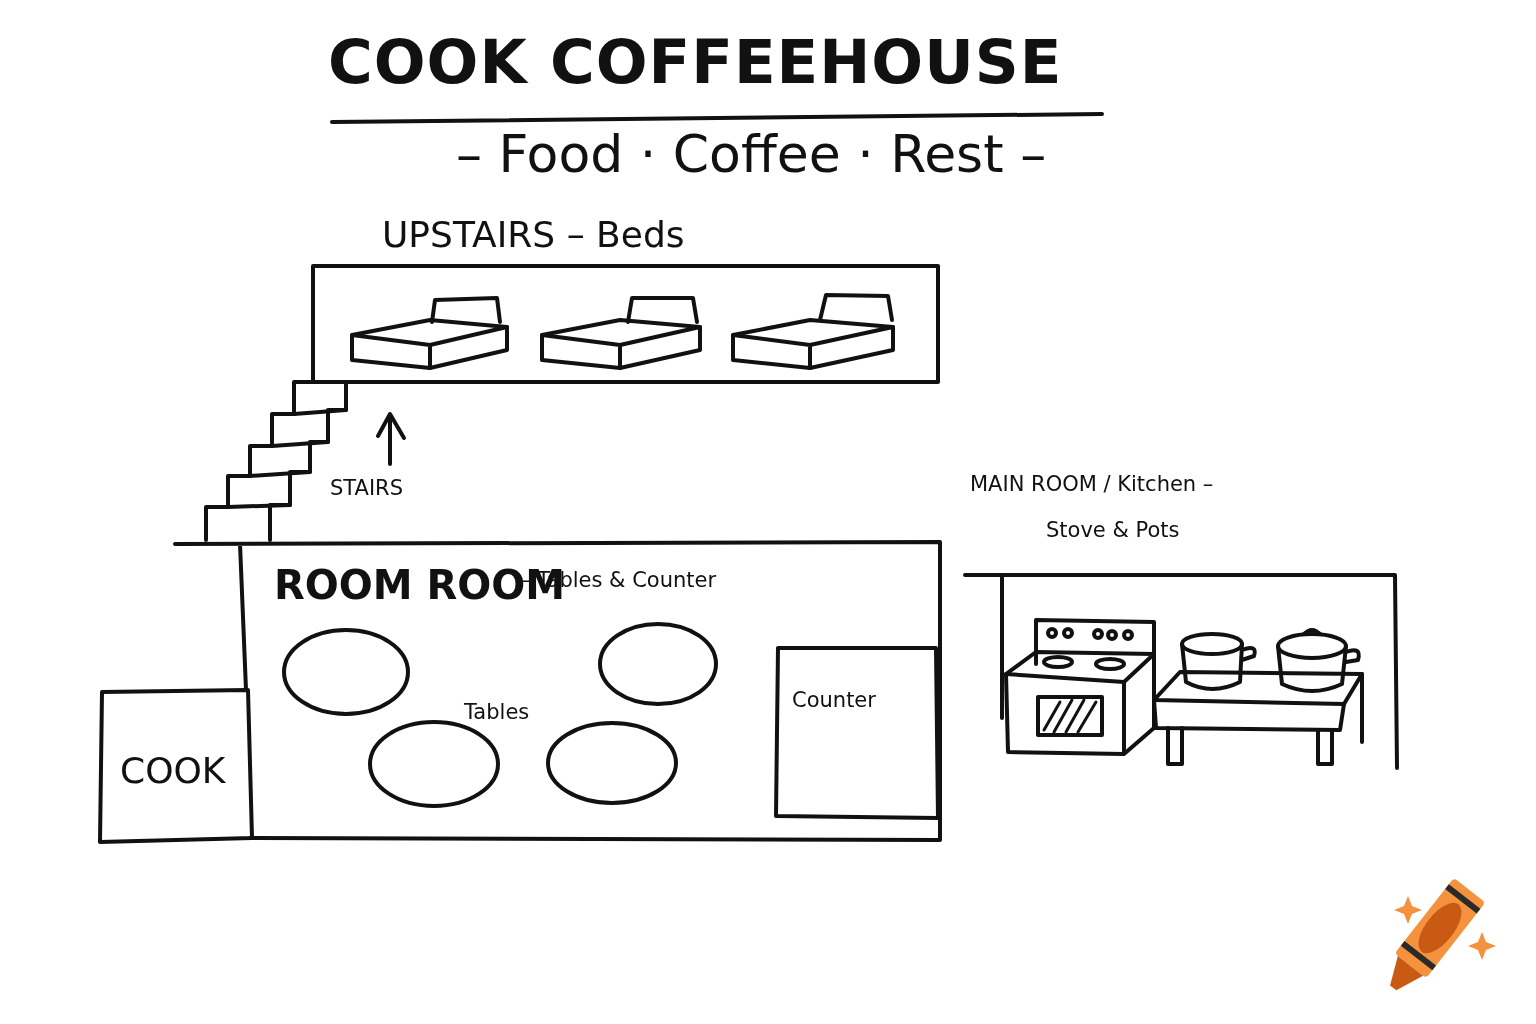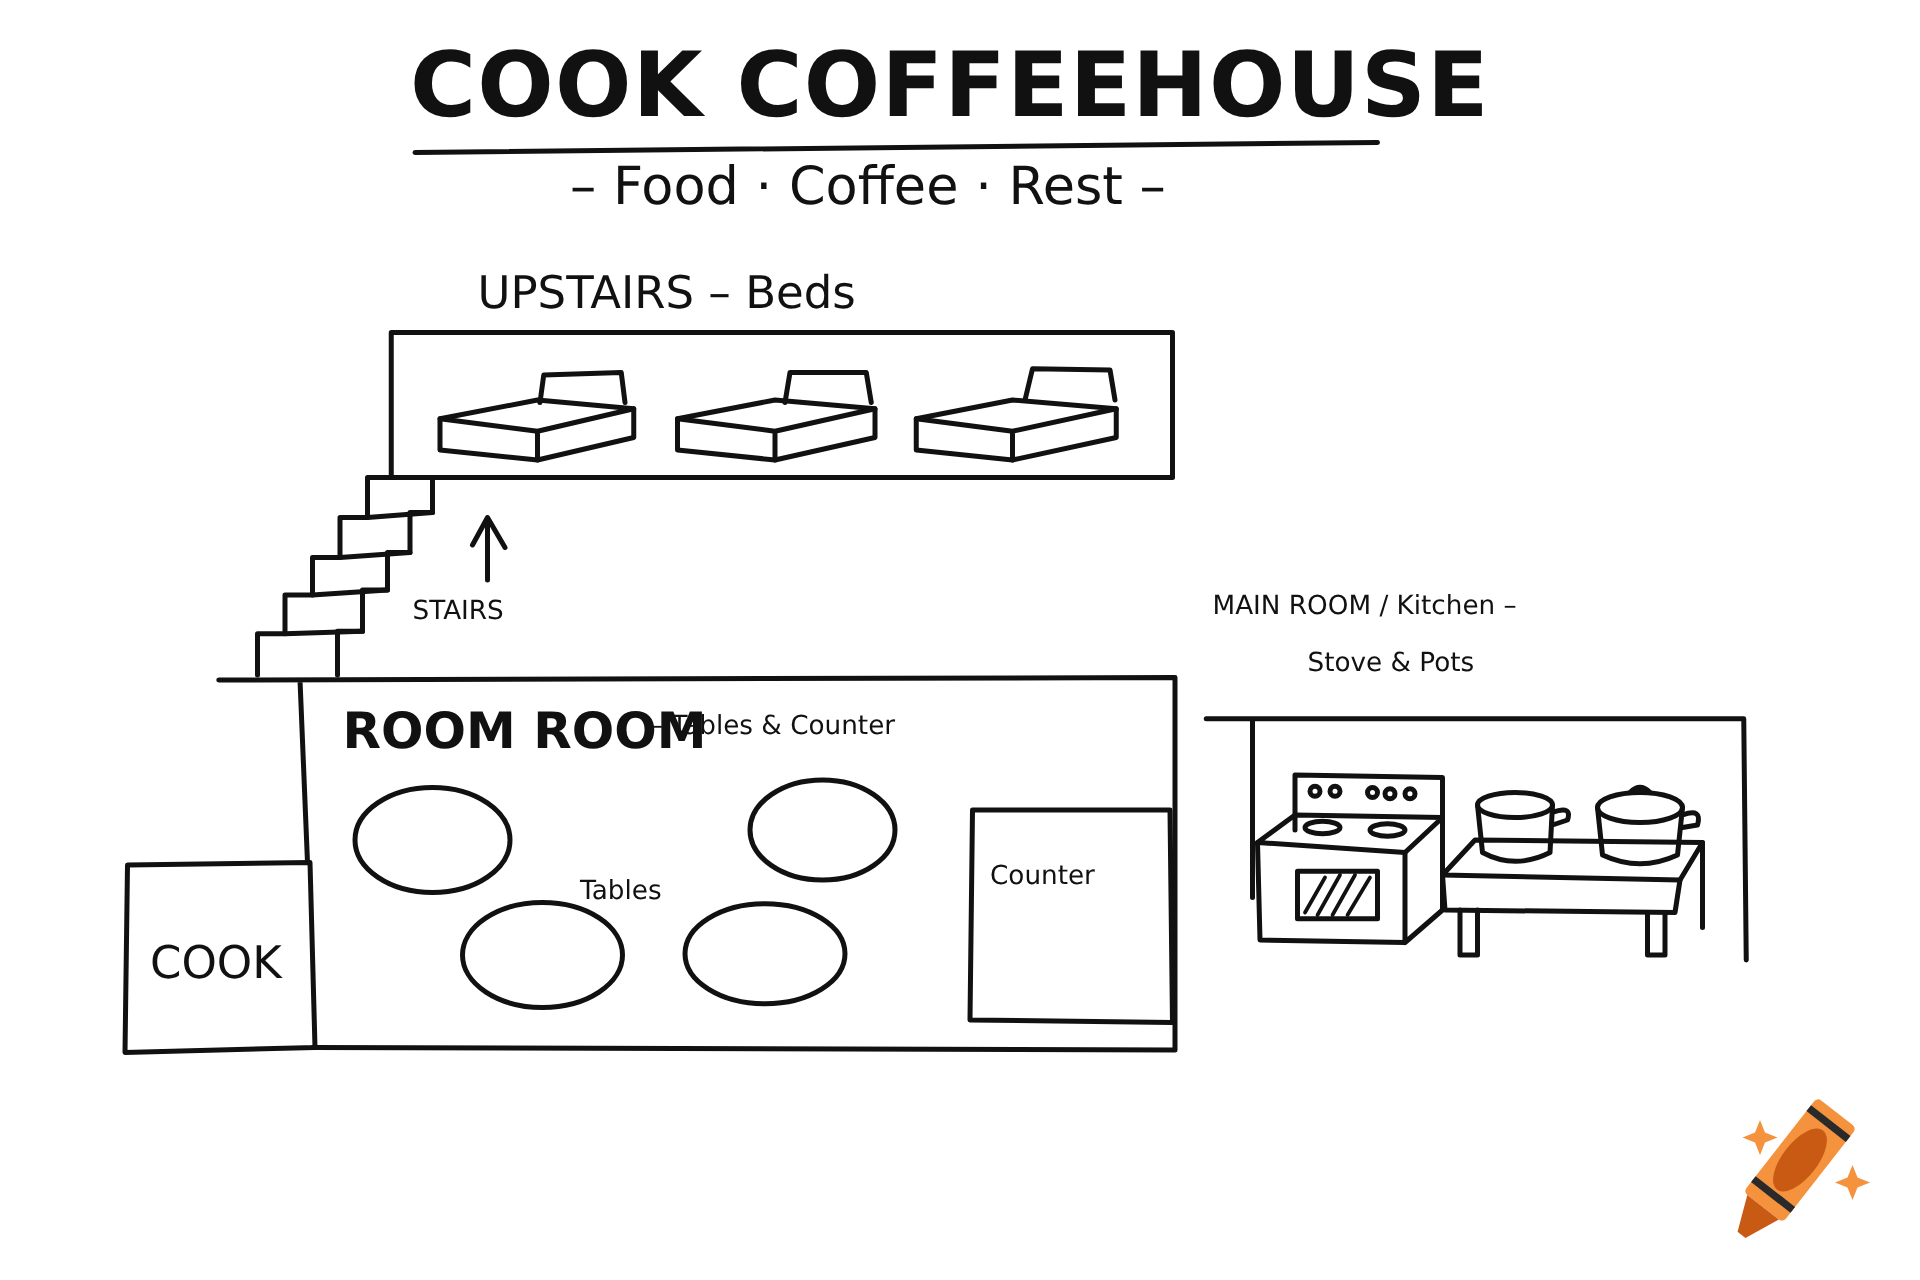--- a/index.html
+++ b/index.html
@@ -1,20 +1,20 @@
 <!DOCTYPE html>
 <html><head>
 <meta charset="utf-8">
 <style>
   html, body { margin: 0; padding: 0; background: #ffffff; }
   body { width: 1536px; height: 1024px; position: relative; overflow: hidden;
          font-family: "DejaVu Sans", sans-serif; color: #111; }
   .abs { position: absolute; }
-  .title { left: 328px; top: 26px; font-size: 72px; font-weight: bold; letter-spacing: 1px; white-space: nowrap; }
-  .subtitle { left: 456px; top: 124px; font-size: 42px; white-space: nowrap; }
+  .title { left: 328px; top: 26px; font-size: 61px; font-weight: bold; letter-spacing: 1px; white-space: nowrap; }
+  .subtitle { left: 456px; top: 124px; font-size: 52px; white-space: nowrap; }
   .label { font-size: 36px; white-space: nowrap; }
   .label-md { font-size: 40px; white-space: nowrap; }
   .label-sm { font-size: 21px; white-space: nowrap; }
   svg.drawing { position: absolute; left: 0; top: 0; }
   .stroke { fill: none; stroke: #111; stroke-width: 4; stroke-linecap: round; stroke-linejoin: round; }
 </style>
 </head>
 <body>
 
 <div class="abs title">COOK COFFEEHOUSE</div>

